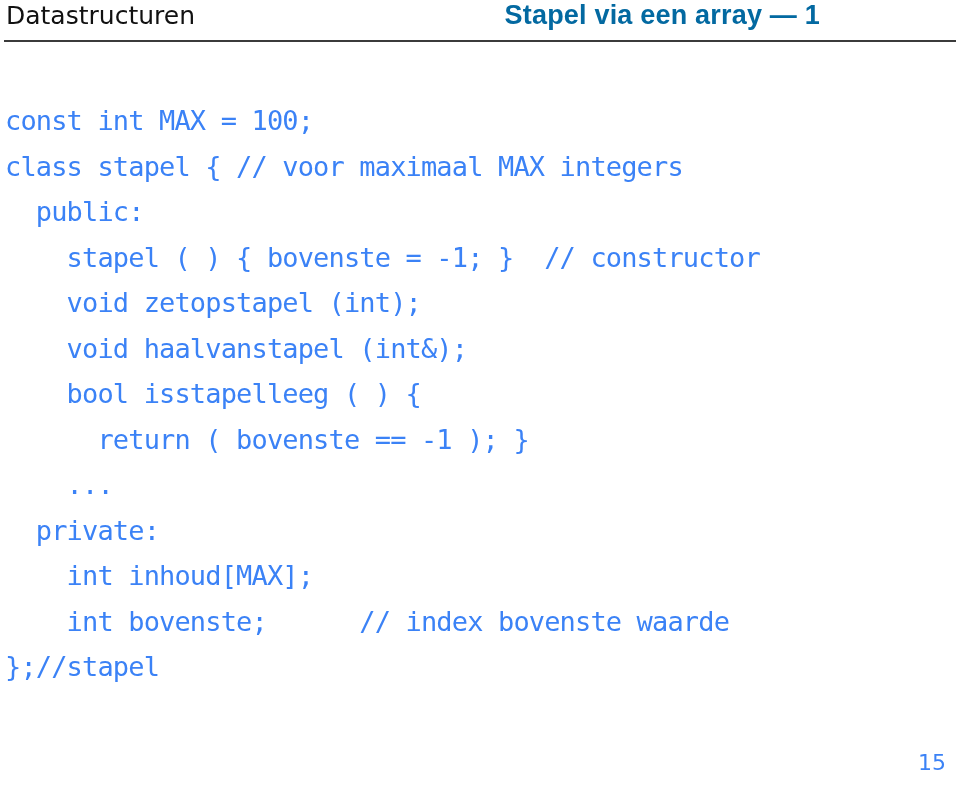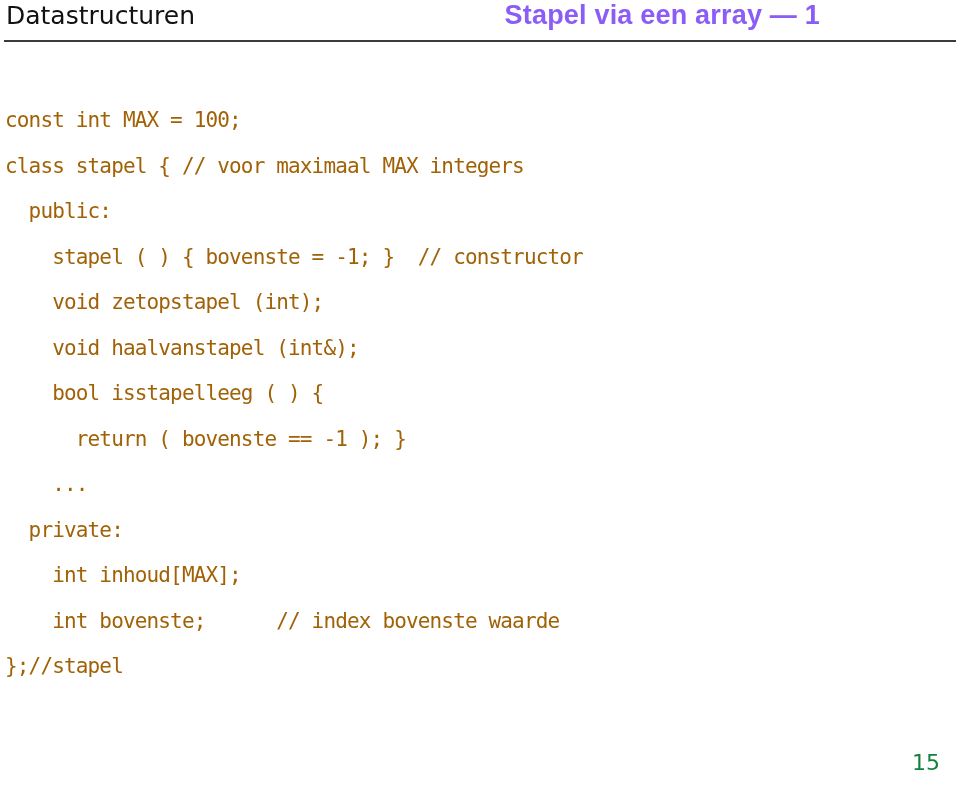--- a/index.html
+++ b/index.html
@@ -36,60 +36,60 @@
     letter-spacing: 0px;
     white-space: nowrap;
   }
   #slide-title {
     position: absolute;
     right: 8px;
     top: 0px;
     font-family: "Liberation Sans", sans-serif;
     font-size: 27px;
     font-weight: bold;
-    color: #8b5cf6;
+    color: #0369a1;
     white-space: nowrap;
     letter-spacing: 0.2px;
   }
   #header-rule {
     position: absolute;
     left: 4px;
     top: 40px;
     width: 952px;
     height: 2px;
     background: #3b3b3b;
   }
 
   
   #code-block {
     position: absolute;
     left: 5px;
     top: 98px;
     width: 950px;
     font-family: "DejaVu Sans Mono", "Liberation Mono", monospace;
-    font-size: 21px;
+    font-size: 27px;
     line-height: 45.5px;
-    color: #a16207;
+    color: #3b82f6;
     white-space: pre;
     letter-spacing: -0.85px;
   }
   .code-line {
     white-space: pre;
     height: 45.5px;
     display: block;
   }
 
   
   #page-number {
     position: absolute;
-    right: 20px;
+    right: 14px;
     bottom: 10px;
     font-family: "DejaVu Sans", sans-serif;
     font-size: 22px;
-    color: #15803d;
+    color: #3b82f6;
     white-space: nowrap;
   }
 </style>
 </head>
 <body>
 
 <div id="slide-header">
   <div id="course-title">Datastructuren</div>
   <div id="slide-title">Stapel via een array — 1</div>
   <div id="header-rule"></div>

